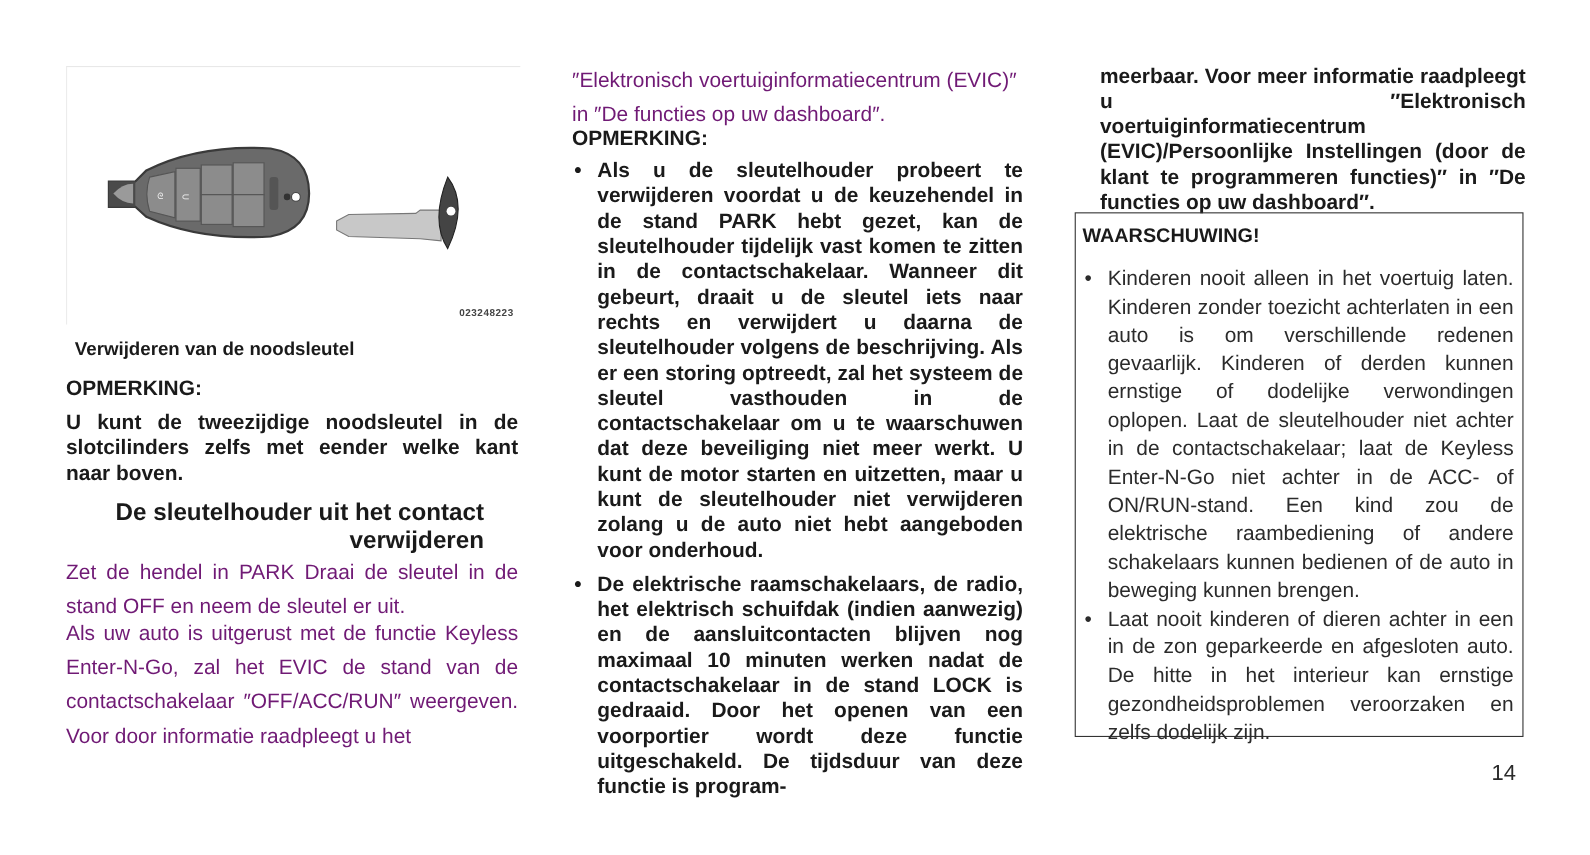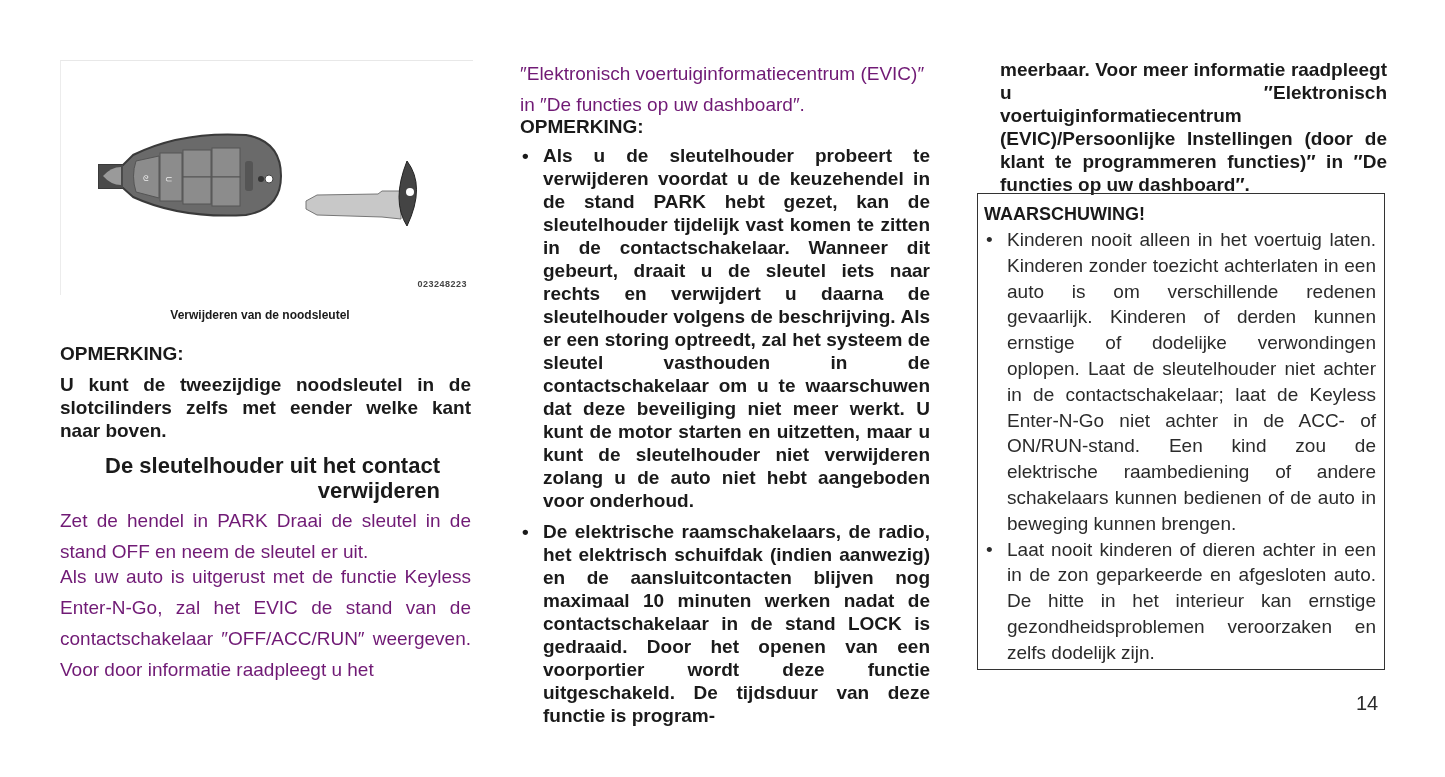--- a/index.html
+++ b/index.html
@@ -6,33 +6,33 @@
   body { width: 1445px; height: 777px; position: relative; overflow: hidden;
          font-family: "Liberation Sans", sans-serif; color: #1a1a1a; }
   .col { position: absolute; top: 0; }
   #col1 { left: 60px; width: 411px; }
   #col2 { left: 520px; width: 410px; }
   #col3 { left: 977px; width: 410px; }
 
   .figure { position: absolute; left: 60px; top: 60px; width: 412px; height: 234px; border-top: 1px solid #e8e8e8; border-left: 1px solid #ececec; }
   .figure svg { position: absolute; left: 0; top: 0; }
   .fig-code { position: absolute; right: 6px; bottom: 6px; font-size: 9px; font-weight: bold; color: #444; letter-spacing: 0.5px; }
-  .caption { position: absolute; left: 54px; top: 308px; width: 412px; text-align: center; font-size: 12px; font-weight: bold; }
+  .caption { position: absolute; left: 68px; top: 308px; width: 412px; font-size: 17px; font-weight: bold; }
 
   .note-head { font-weight: bold; font-size: 19px; text-align: center; }
   .bold-para { font-weight: bold; font-size: 19px; line-height: 23px; text-align: justify; }
   .para { font-size: 19px; line-height: 31px; text-align: justify; color: #701a75; }
   .heading { font-weight: bold; font-size: 22px; line-height: 25px; text-align: right; }
 
   .bullets { list-style: none; margin: 0; padding: 0; }
   .bullets li { position: relative; padding-left: 23px; text-align: justify; }
   .bullets li .dot { position: absolute; left: 2px; top: 0; }
 
   .warning-box { position: absolute; left: 977px; top: 193px; width: 408px; height: 477px; border: 1.5px solid #333; box-sizing: border-box; padding: 10px 8px 0 6px; }
-  .warn-title { font-weight: bold; font-size: 18px; margin-bottom: 2px; }
+  .warn-title { font-weight: bold; font-size: 18px; margin-bottom: 16px; }
   .warn-list li { font-size: 19px; line-height: 25.8px; color: #2b2b2b; }
 
   .page-number { position: absolute; left: 1356px; top: 692px; font-size: 20px; color: #2b2b2b; }
 </style>
 </head>
 <body>
 
 <div class="figure">
   <svg width="412" height="234" viewBox="0 0 412 234">
     <g>

